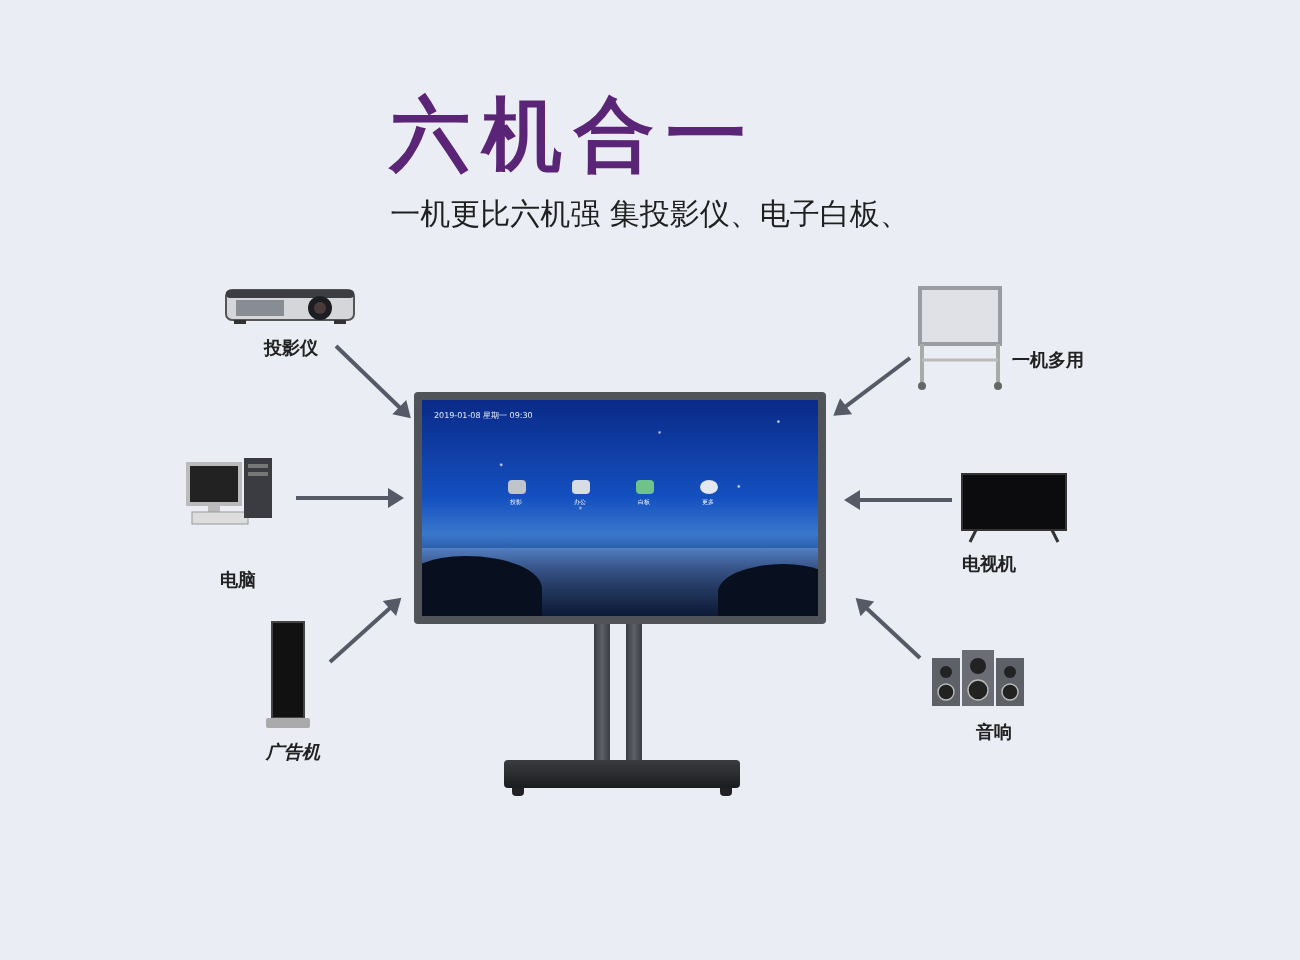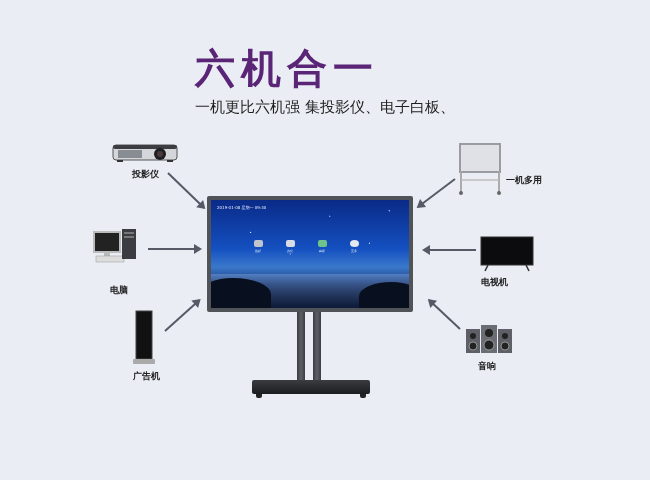--- a/index.html
+++ b/index.html
@@ -91,21 +91,21 @@
 </div>
 <div class="label" style="left:110px;top:284px;">电脑</div>
 <div class="arrow" style="left:148px;top:248px;width:52px;"></div>
 
 <div class="device" style="left:133px;top:309px;width:22px;height:56px;">
   <svg width="22" height="56">
       <rect x="3" y="2" width="16" height="48" fill="#111" stroke="#444" stroke-width="1"></rect>
       <rect x="0" y="50" width="22" height="5" rx="1" fill="#aaa"></rect>
     </svg>
 </div>
-<div class="label" style="left:133px;top:370px;">广告机</div>
+<div class="label" style="left:133px;top:370px;font-style:italic;">广告机</div>
 <div class="arrow" style="left:165px;top:330px;width:46px;transform:rotate(-42deg);"></div>
 
 <div class="device" style="left:458px;top:142px;width:44px;height:54px;">
   <svg width="44" height="54">
       <rect x="2" y="2" width="40" height="28" fill="#dfe1e6" stroke="#9a9ca1" stroke-width="2"></rect>
       <line x1="3" y1="30" x2="3" y2="50" stroke="#aaa" stroke-width="2"></line>
       <line x1="41" y1="30" x2="41" y2="50" stroke="#aaa" stroke-width="2"></line>
       <line x1="3" y1="38" x2="41" y2="38" stroke="#bbb" stroke-width="1.5"></line>
       <circle cx="3" cy="51" r="2" fill="#666"></circle>
       <circle cx="41" cy="51" r="2" fill="#666"></circle>
@@ -130,21 +130,21 @@
       <rect x="15" y="2" width="16" height="28" fill="#6a6d73"></rect>
       <rect x="32" y="6" width="14" height="24" fill="#5d6066"></rect>
       <circle cx="7" cy="13" r="3" fill="#222"></circle>
       <circle cx="7" cy="23" r="4" fill="#222" stroke="#bbb" stroke-width="0.7"></circle>
       <circle cx="23" cy="10" r="4" fill="#222"></circle>
       <circle cx="23" cy="22" r="5" fill="#222" stroke="#bbb" stroke-width="0.7"></circle>
       <circle cx="39" cy="13" r="3" fill="#222"></circle>
       <circle cx="39" cy="23" r="4" fill="#222" stroke="#bbb" stroke-width="0.7"></circle>
     </svg>
 </div>
-<div class="label" style="left:478px;top:360px;">音响</div>
+<div class="label" style="left:488px;top:360px;">音响</div>
 <div class="arrow" style="left:460px;top:328px;width:42px;transform:rotate(-137deg);"></div>
 
 <div class="display">
   <div class="screen">
     <div class="stars"></div>
     <div class="clouds"></div>
     <div class="hill-l"></div>
     <div class="hill-r"></div>
     <div class="status">2019-01-08 星期一 09:30</div>
     <div class="apps">

